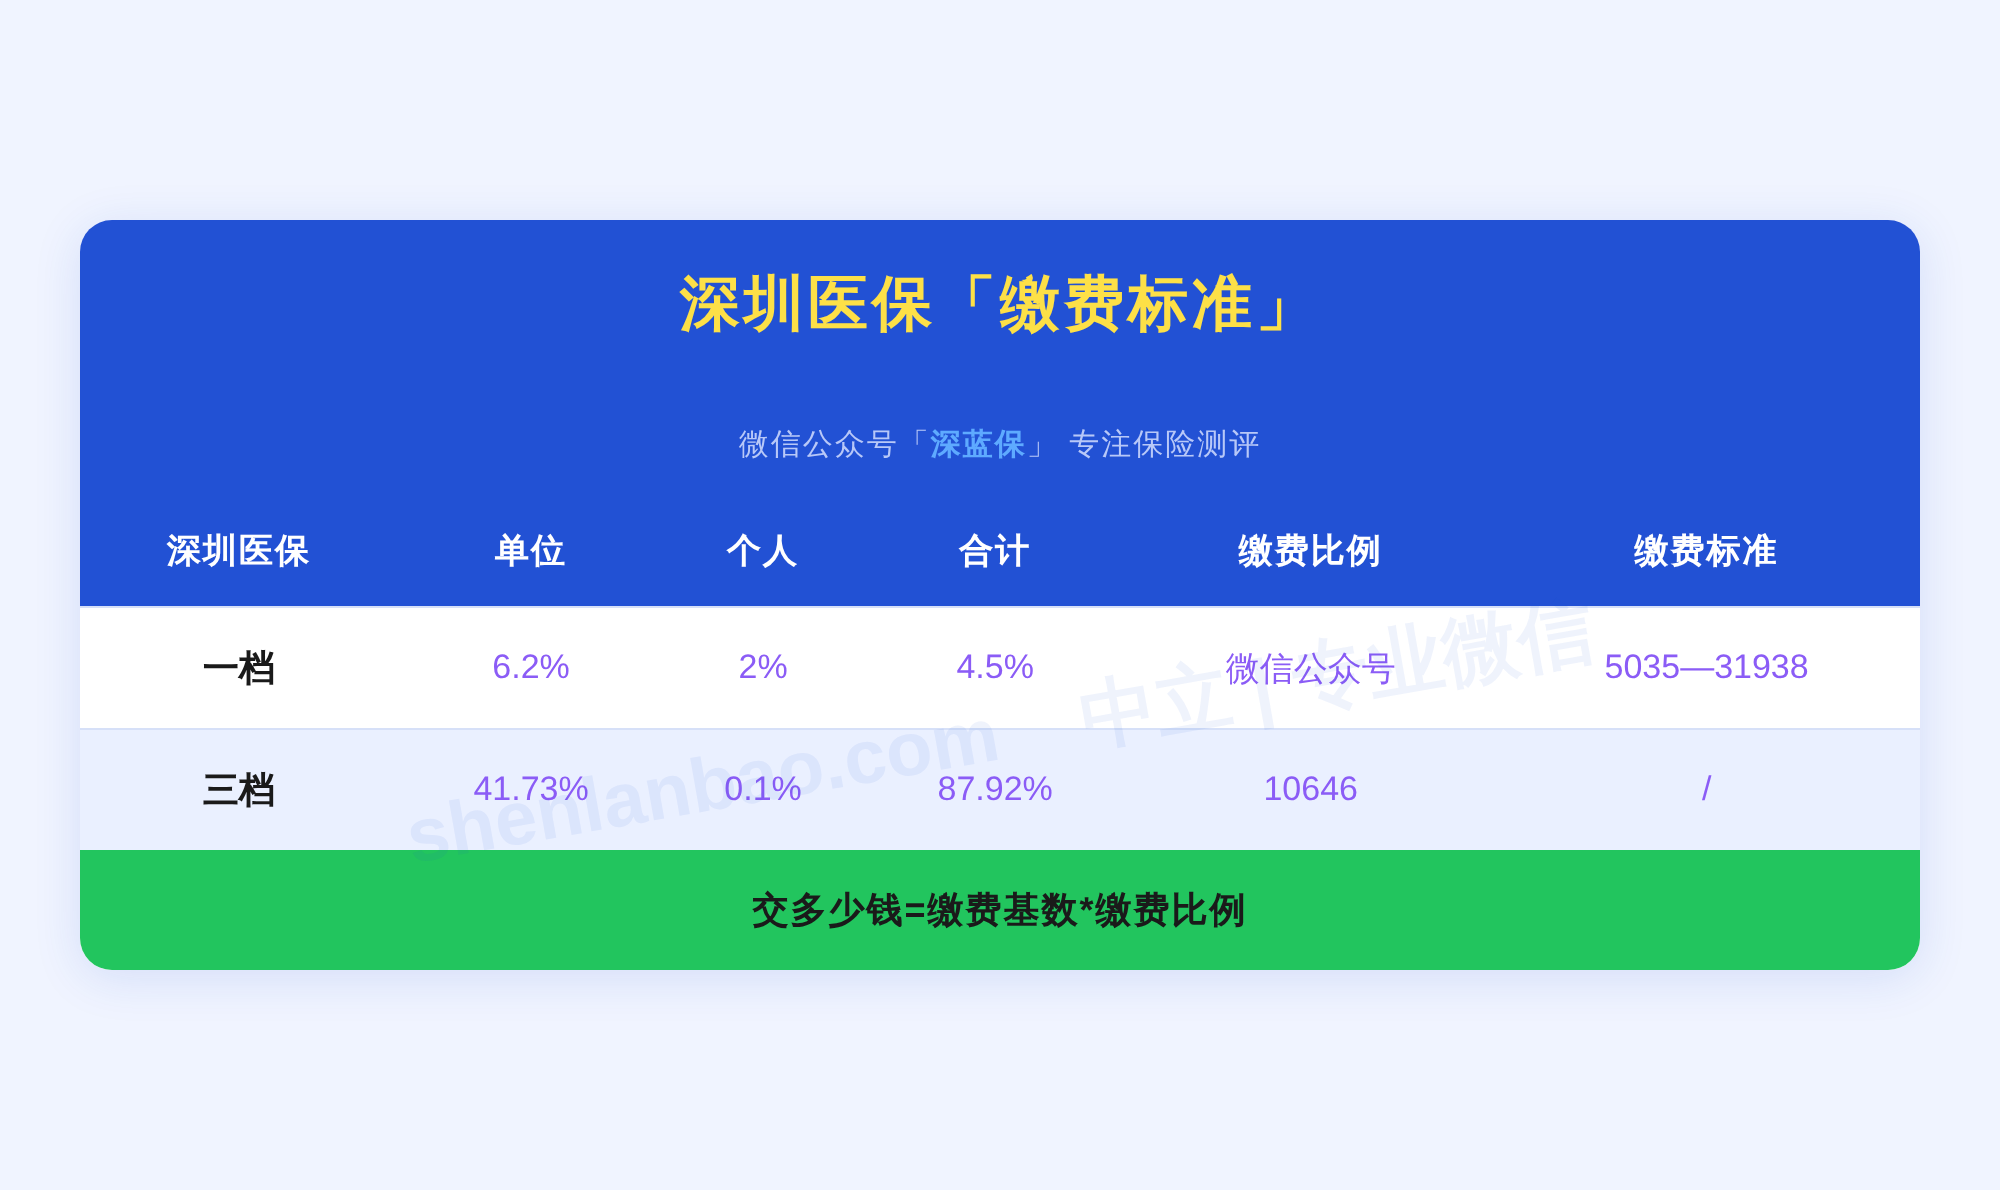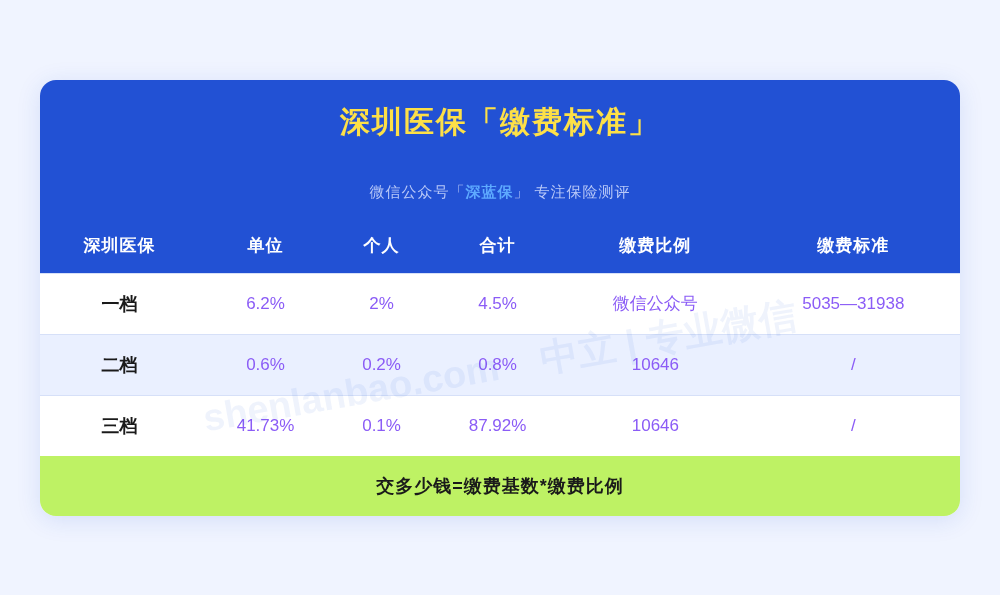--- a/index.html
+++ b/index.html
@@ -89,21 +89,21 @@
       border-top: 1.5px solid #d6e0f8;
     }
 
     tbody td:first-child {
       font-weight: 600;
       font-size: 18px;
       color: #1a1a1a;
     }
 
     .footer-row td {
-      background: #bef264;
+      background: #22c55e;
       color: #fff;
       font-size: 18px;
       font-weight: 700;
       padding: 18px 8px;
       border-top: none;
       letter-spacing: 1px;
     }
 
     .table-container {
       position: relative;
@@ -150,28 +150,20 @@
       <tbody>
         <tr>
           <td>一档</td>
           <td>6.2%</td>
           <td>2%</td>
           <td>4.5%</td>
           <td>微信公众号</td>
           <td>5035—31938</td>
         </tr>
         <tr>
-          <td>二档</td>
-          <td>0.6%</td>
-          <td>0.2%</td>
-          <td>0.8%</td>
-          <td>10646</td>
-          <td>/</td>
-        </tr>
-        <tr>
           <td>三档</td>
           <td>41.73%</td>
           <td>0.1%</td>
           <td>87.92%</td>
           <td>10646</td>
           <td>/</td>
         </tr>
         <tr class="footer-row">
           <td colspan="6">交多少钱=缴费基数*缴费比例</td>
         </tr>

